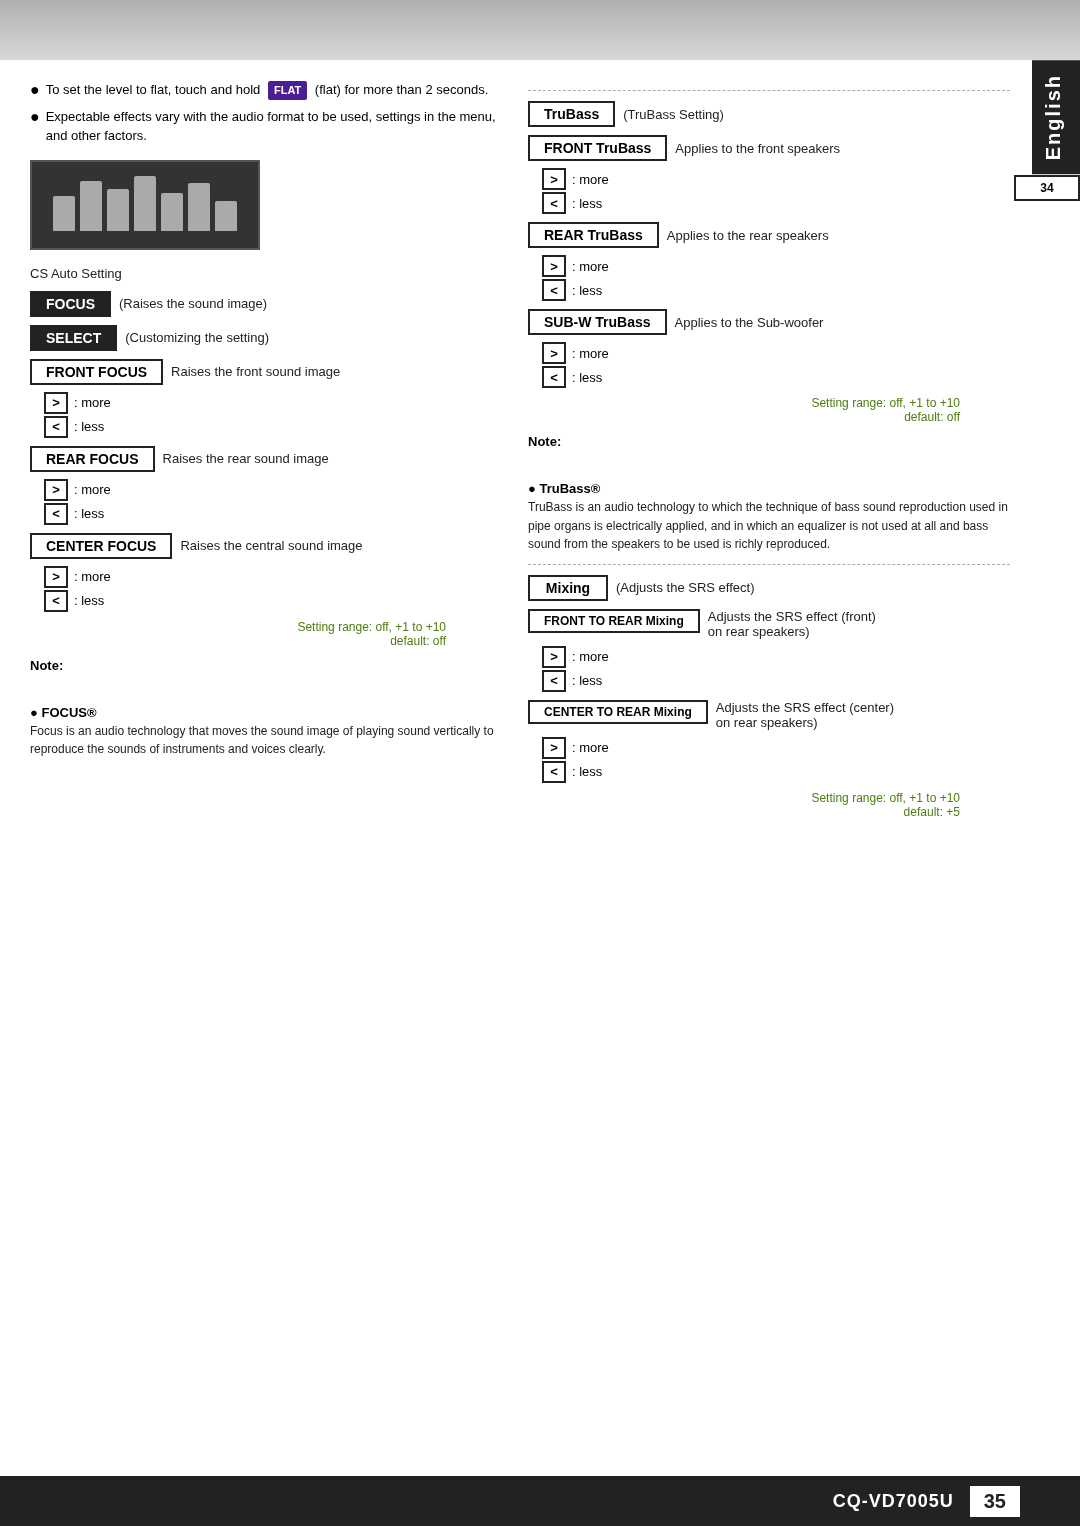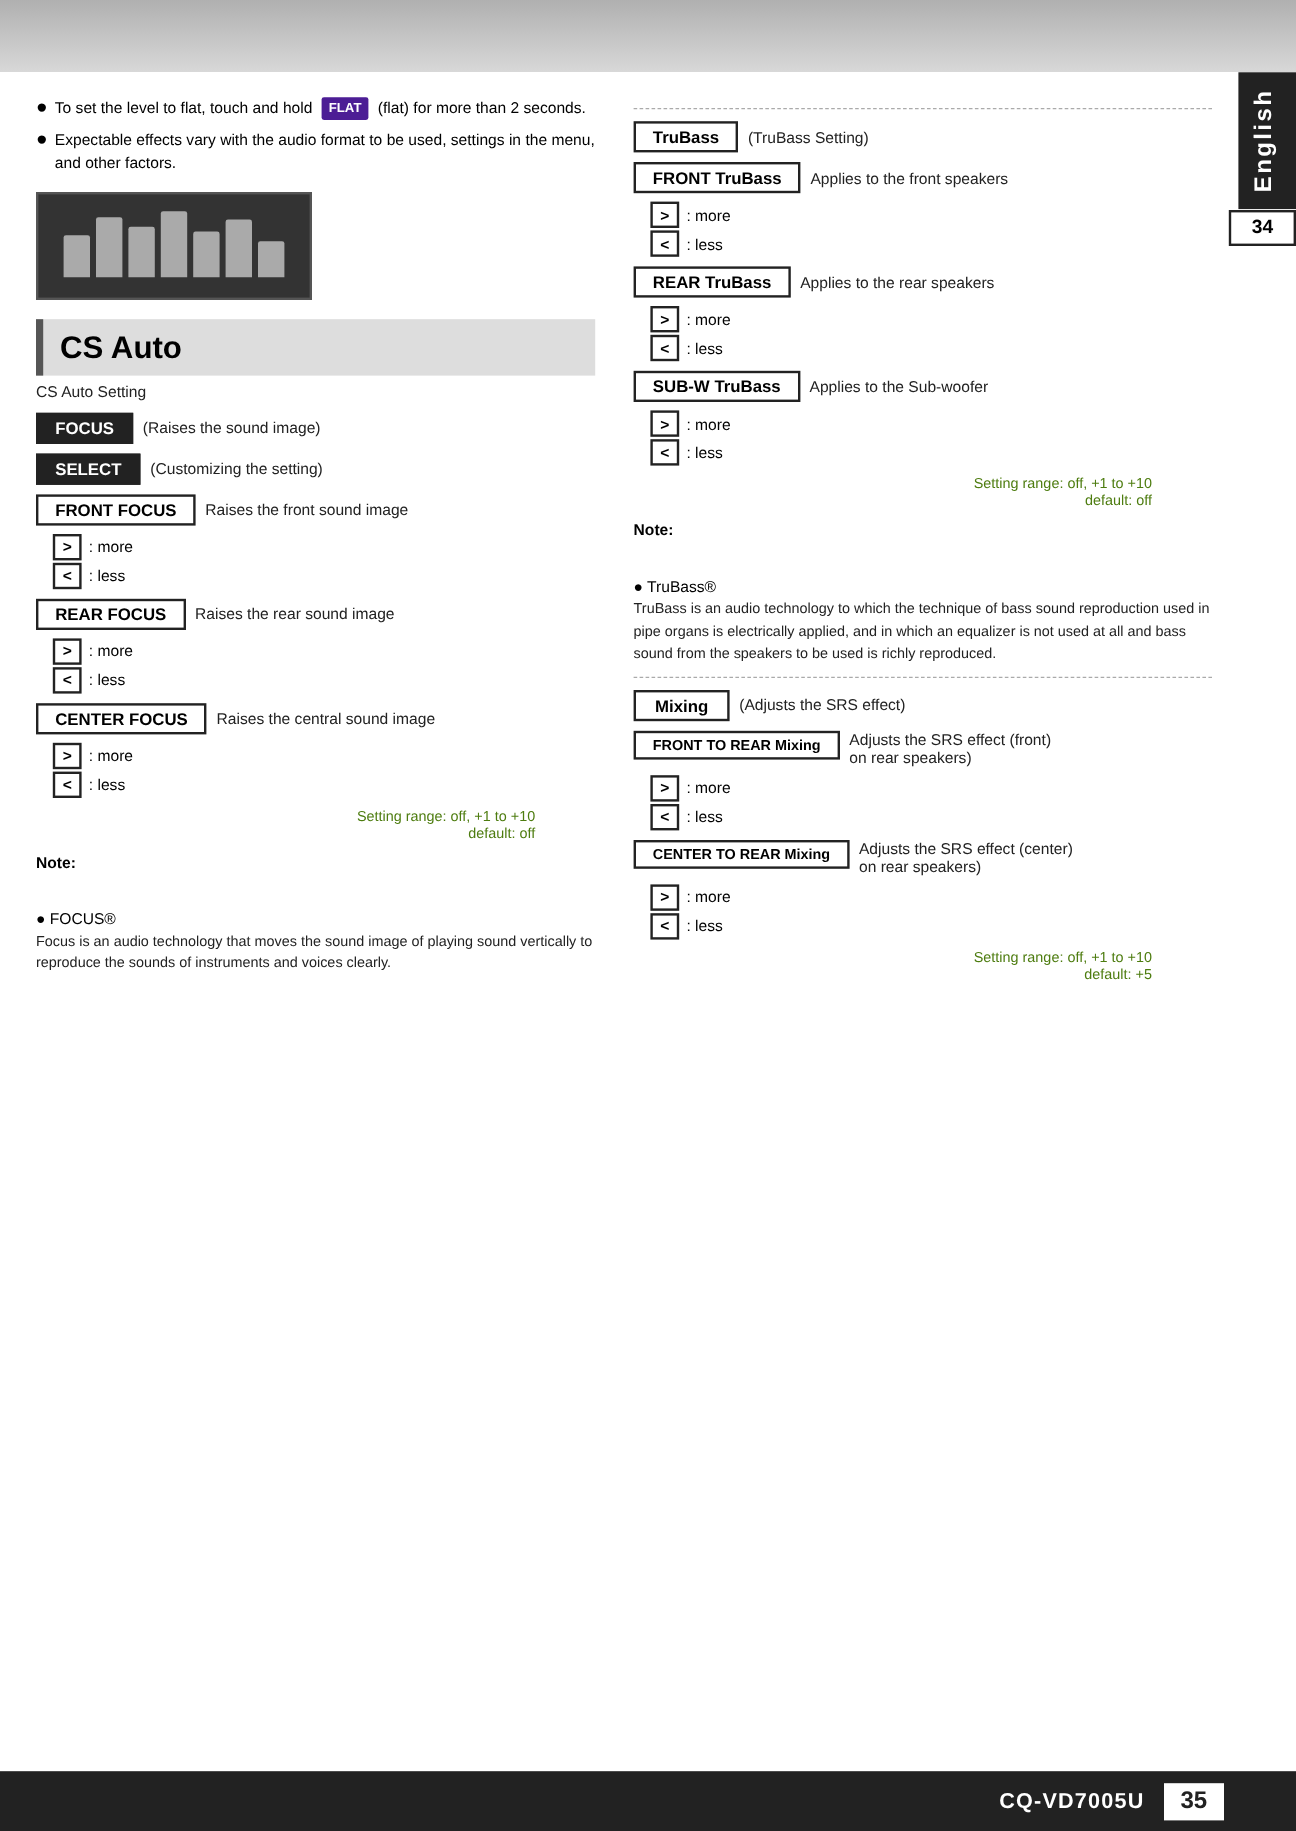--- a/index.html
+++ b/index.html
@@ -36,25 +36,25 @@
       padding: 14px 10px;
       letter-spacing: 2px;
       z-index: 10;
     }
 
     
     .page-number-box {
       position: absolute;
       top: 175px;
       right: 0;
-      width: 56px;
+      width: 66px;
       background: #fff;
       border: 2px solid #222;
       text-align: center;
-      font-size: 16px;
+      font-size: 12px;
       font-weight: bold;
       padding: 4px 0;
       z-index: 10;
     }
 
     
     .bottom-bar {
       position: absolute;
       bottom: 0;
       left: 0;
@@ -229,21 +229,21 @@
     
     .note-section {
       margin-top: 10px;
     }
     .note-title {
       font-weight: bold;
       font-size: 13px;
       margin-bottom: 2px;
     }
     .note-bullet {
-      font-weight: normal;
+      font-weight: bold;
       font-size: 13px;
       margin-bottom: 2px;
       margin-top: 32px;
     }
     .note-text {
       font-size: 12px;
       line-height: 1.55;
       color: #222;
     }
 
@@ -304,21 +304,20 @@
         <div class="eq-bar" style="height:35px;"></div>
         <div class="eq-bar" style="height:50px;"></div>
         <div class="eq-bar" style="height:42px;"></div>
         <div class="eq-bar" style="height:55px;"></div>
         <div class="eq-bar" style="height:38px;"></div>
         <div class="eq-bar" style="height:48px;"></div>
         <div class="eq-bar" style="height:30px;"></div>
       </div>
     </div>
 
-    <div class="cs-auto-heading">CS Auto</div>
 
     <div class="section-subtitle">CS Auto Setting</div>
 
     <div class="row-item sub-group">
       <span class="btn-label dark bold-outline">FOCUS</span>
       <span class="row-desc">(Raises the sound image)</span>
     </div>
 
     <div class="row-item sub-group">
       <span class="btn-label dark">SELECT</span>

